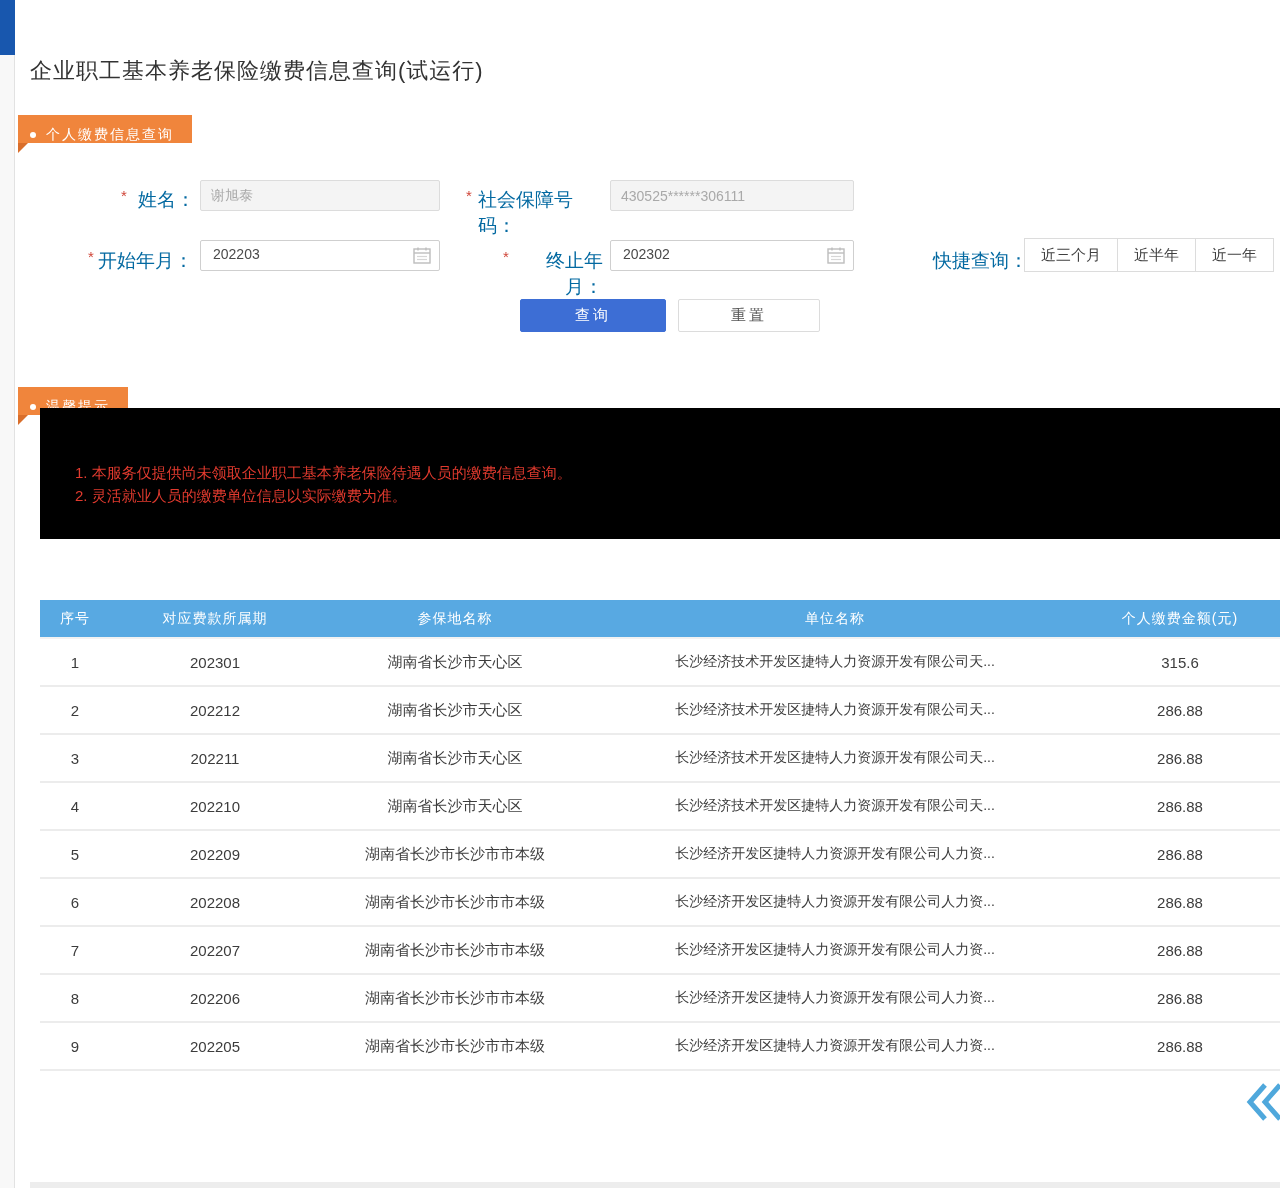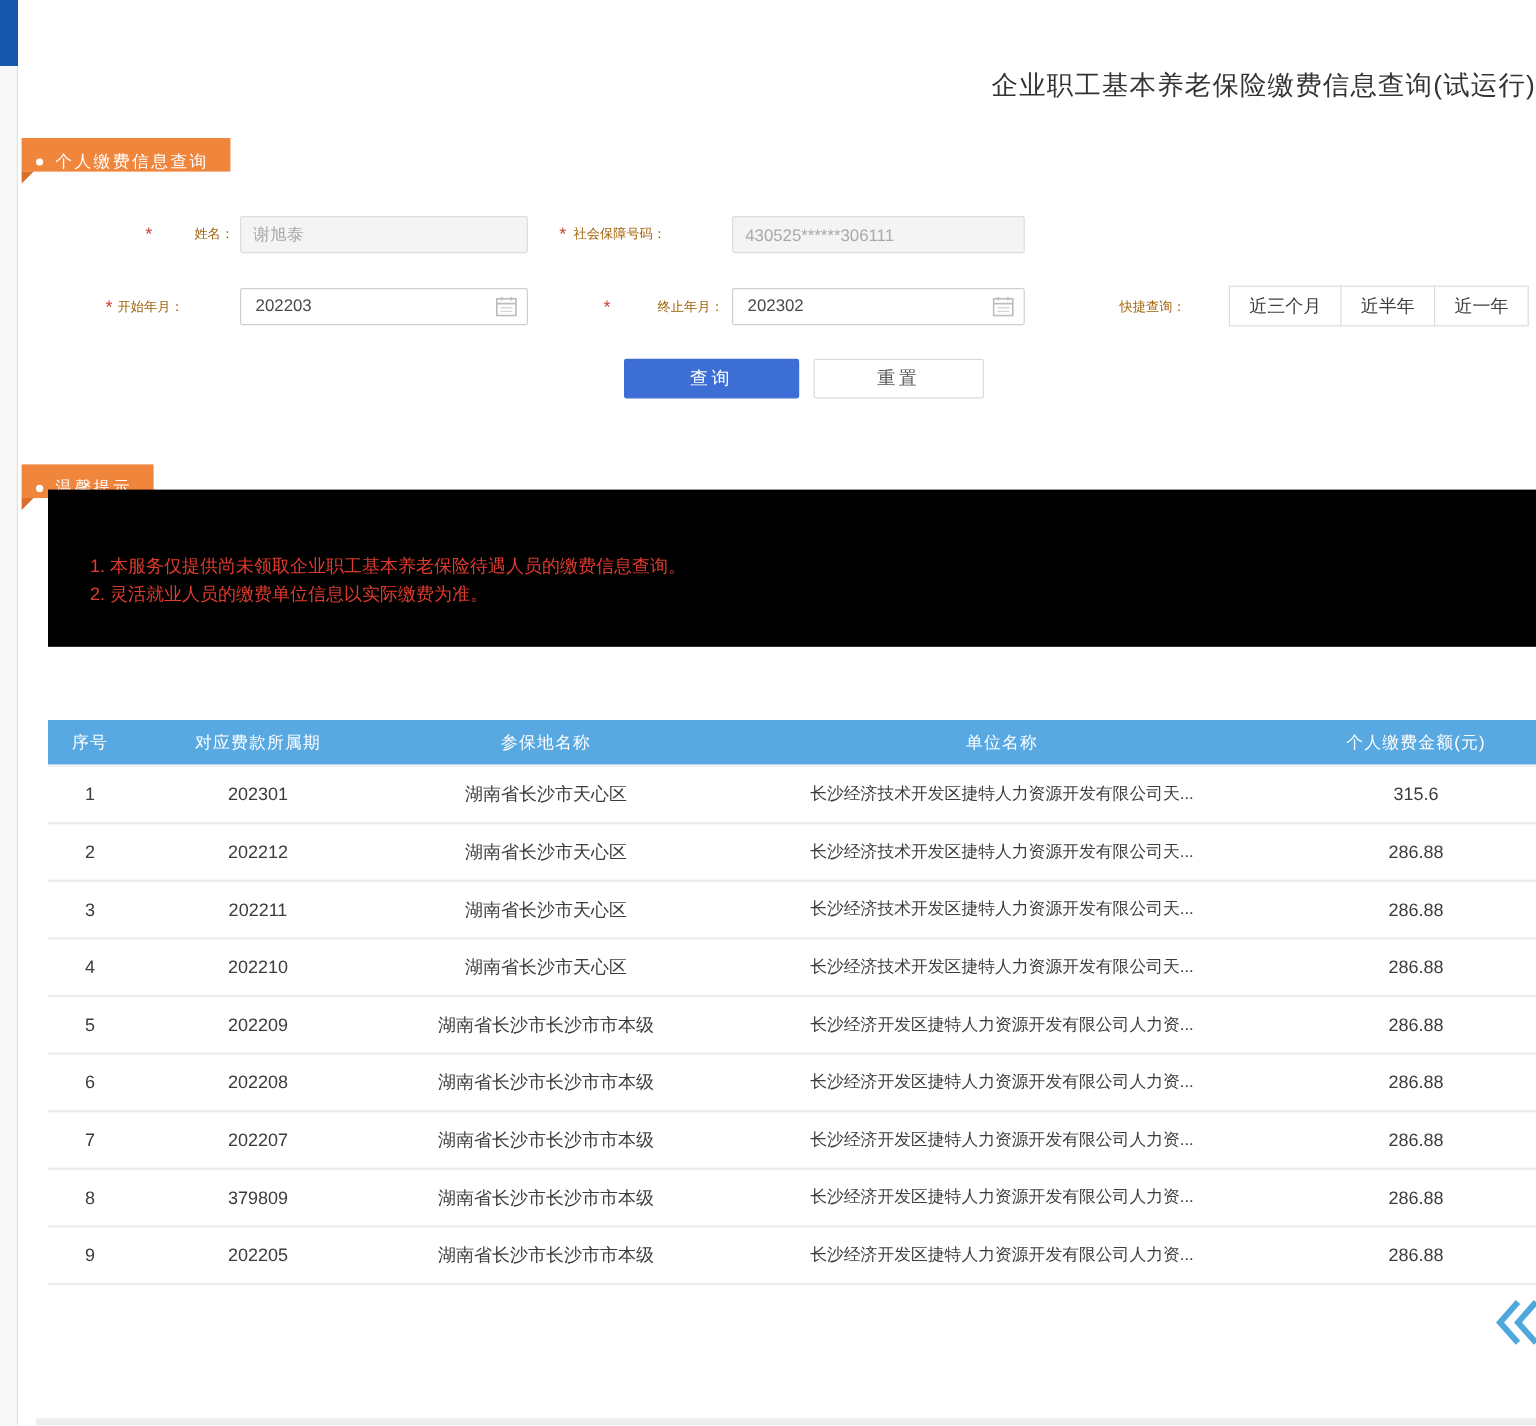--- a/index.html
+++ b/index.html
@@ -4,33 +4,33 @@
 <style>
   html,body{margin:0;padding:0;background:#fff;}
   *{box-sizing:border-box;font-family:"Liberation Sans","DejaVu Sans",sans-serif;}
   #stage{position:relative;width:1280px;height:1188px;background:#fff;overflow:hidden;}
 
   
   .left-rail{position:absolute;left:0;top:0;width:15px;height:100%;background:#f8f8f8;border-right:1px solid #e2e2e2;}
   .corner-block{position:absolute;left:0;top:0;width:15px;height:55px;background:#1857ae;}
 
   
-  .page-title{position:absolute;left:30px;top:56px;width:1250px;text-align:right;
+  .page-title{position:absolute;left:30px;top:56px;width:1250px;text-align:left;
     font-size:22px;color:#333;letter-spacing:1px;}
 
   
   .ribbon{position:absolute;left:18px;height:28px;background:#f0853c;color:#fff;
     display:flex;align-items:center;padding:12px 18px 0 12px;font-size:14px;letter-spacing:2px;}
   .ribbon .dot{width:6px;height:6px;border-radius:50%;background:#fff;margin-right:10px;flex:0 0 auto;}
   .ribbon-fold{position:absolute;left:18px;width:0;height:0;
     border-left:10px solid #d96e2b;border-bottom:10px solid transparent;}
 
   
   .req{position:absolute;color:#cf4538;font-size:15px;}
-  .flabel{position:absolute;font-size:11px;color:#a16207;}
+  .flabel{position:absolute;font-size:19px;color:#0369a1;}
   .finput{position:absolute;height:31px;border:1px solid #d6d6d6;border-radius:2px;
     font-size:14px;padding:0 10px;color:#333;background:#fff;}
   .finput.disabled{background:#f4f4f4;color:#a9a9a9;border-color:#dcdcdc;}
   .date-wrap{position:absolute;height:31px;}
   .date-wrap input{width:100%;height:100%;border:1px solid #cfcfcf;border-radius:2px;
     font-size:14px;padding:0 34px 4px 12px;color:#4a4a4a;background:#fff;}
   .cal-icon{position:absolute;right:9px;top:7px;width:18px;height:17px;cursor:pointer;}
 
   .quick-group{position:absolute;display:flex;}
   .quick-btn{height:34px;padding:0 16px;background:#fff;border:1px solid #dcdcdc;
@@ -196,21 +196,21 @@
         </tr>
         <tr>
           <td class="c0">7</td>
           <td class="c1">202207</td>
           <td class="c2">湖南省长沙市长沙市市本级</td>
           <td class="c3">长沙经济开发区捷特人力资源开发有限公司人力资...</td>
           <td class="c4">286.88</td>
         </tr>
         <tr>
           <td class="c0">8</td>
-          <td class="c1">379809</td>
+          <td class="c1">202206</td>
           <td class="c2">湖南省长沙市长沙市市本级</td>
           <td class="c3">长沙经济开发区捷特人力资源开发有限公司人力资...</td>
           <td class="c4">286.88</td>
         </tr>
         <tr>
           <td class="c0">9</td>
           <td class="c1">202205</td>
           <td class="c2">湖南省长沙市长沙市市本级</td>
           <td class="c3">长沙经济开发区捷特人力资源开发有限公司人力资...</td>
           <td class="c4">286.88</td>

